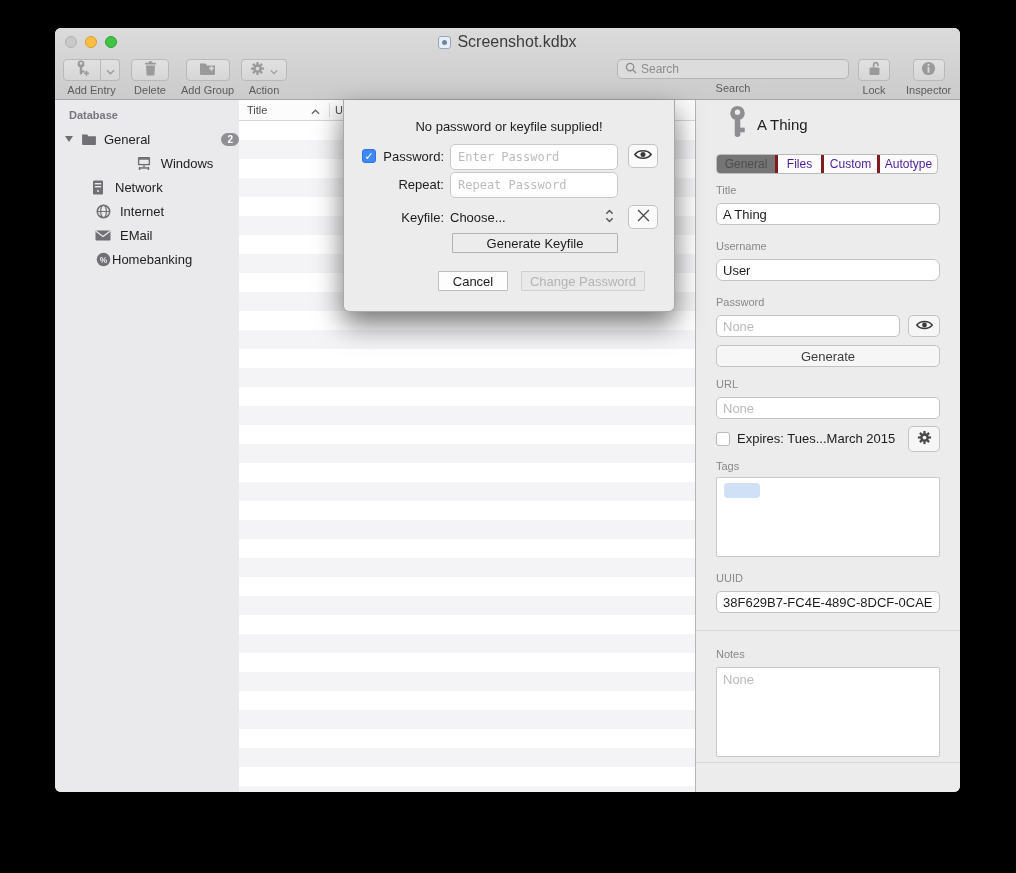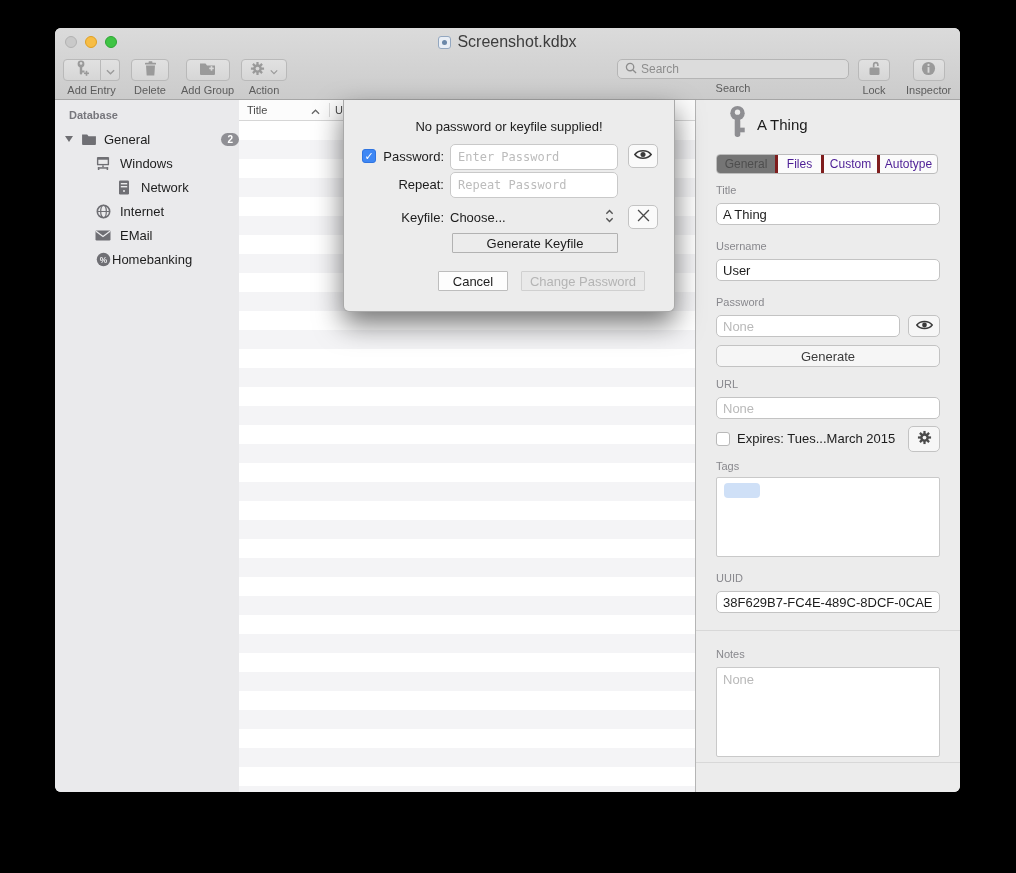--- a/index.html
+++ b/index.html
@@ -240,35 +240,35 @@
       <span class="disclosure"></span>
       <span class="sicon" style="margin-left:7px;">
         <svg width="16" height="12" viewBox="0 0 17 13" fill="currentColor">
             <path d="M1 1.5 h5.5 l1.5 2 H16 v8.5 a1 1 0 0 1 -1 1 H2 a1 1 0 0 1 -1 -1 Z"></path>
           </svg>
       </span>
       <span style="margin-left:6px;">General</span>
       <span class="badge">2</span>
     </div>
 
-    <div class="srow" style="top:51px; padding-left:39px;">
+    <div class="srow" style="top:51px; padding-left:39px;justify-content:center;">
       <span class="sicon">
         <svg width="16" height="14" viewBox="0 0 17 15" fill="currentColor">
             <rect x="2" y="1" width="13" height="9" rx="1"></rect>
             <rect x="3.5" y="4" width="10" height="4.5" fill="#eaeaec"></rect>
             <rect x="7.7" y="10" width="1.6" height="2"></rect>
             <rect x="3" y="12" width="11" height="1.6"></rect>
             <rect x="3" y="12" width="1.6" height="3"></rect>
             <rect x="12.4" y="12" width="1.6" height="3"></rect>
           </svg>
       </span>
       <span style="margin-left:8px;">Windows</span>
     </div>
 
-    <div class="srow" style="top:75px; padding-left:60px;">
+    <div class="srow" style="top:75px; padding-left:34px;">
       <span class="sicon">
         <svg width="12" height="15" viewBox="0 0 12 15" fill="currentColor">
             <rect x="1" y="0.5" width="10" height="14" rx="1.2"></rect>
             <rect x="2.8" y="3" width="6.4" height="1.4" fill="#eaeaec"></rect>
             <rect x="2.8" y="6" width="6.4" height="1.4" fill="#eaeaec"></rect>
             <circle cx="6" cy="11" r="1" fill="#eaeaec"></circle>
           </svg>
       </span>
       <span style="margin-left:8px;">Network</span>
     </div>
@@ -375,21 +375,21 @@
       <span class="seg sel" style="width:58px;">General</span>
       <span class="seg" style="width:46px;">Files</span>
       <span class="seg" style="width:56px;">Custom</span>
       <span class="seg" style="flex:1;">Autotype</span>
     </div>
 
     <span class="p-abs p-label" style="left:20px; top:84px;">Title</span>
     <input class="p-abs p-field" style="left: 20px; top: 103px;" value="A Thing">
 
     <span class="p-abs p-label" style="left:20px; top:140px;">Username</span>
-    <input class="p-abs p-field" style="left: 20px; top: 159px;" value="User">
+    <input class="p-abs p-field" style="left: 20px; top: 159px; border-radius: 7px;" value="User">
 
     <span class="p-abs p-label" style="left:20px; top:196px;">Password</span>
     <input class="p-abs p-field" style="left: 20px; top: 215px; width: 184px;" placeholder="None">
     <div class="p-abs p-btn" style="left:212px; top:215px; width:32px; height:22px;">
       <span>
         <svg width="17" height="12" viewBox="0 0 20 14">
             <path d="M1 7 C5 1.5 15 1.5 19 7 C15 12.5 5 12.5 1 7 Z" fill="none" stroke="#3a3a3a" stroke-width="1.8"></path>
             <circle cx="10" cy="7" r="2.8" fill="#3a3a3a"></circle>
           </svg>
       </span>

